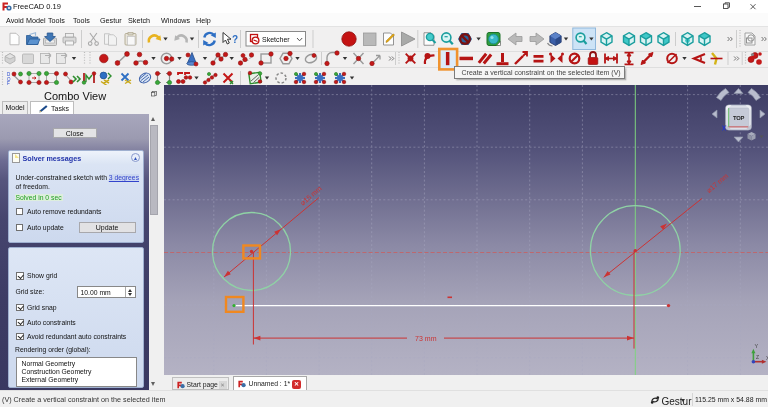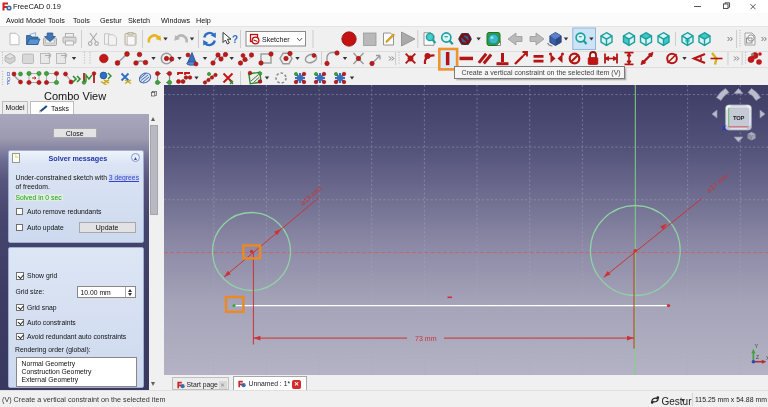--- a/index.html
+++ b/index.html
@@ -29,21 +29,21 @@
 .sbtn{position:absolute;left:0.5px;width:9px;height:10px;background:#f0f0f0;}
 .sbtn i{position:absolute;left:1.7px;width:0;height:0;border:2.8px solid transparent;}
 .sbtn.up i{top:2.5px;border-bottom:4px solid #606060;border-top:none;}
 .sbtn.dn i{top:3.5px;border-top:4px solid #606060;border-bottom:none;}
 #sthumb{position:absolute;left:1px;top:11px;width:8px;height:90px;background:#b9b9c1;border:1px solid #a5a5ad;}
 #closebtn{left:52.5px;top:42.5px;width:44.5px;height:10.5px;background:#e3e3e5;border:1px solid #a8a8ac;font-size:7px;text-align:center;line-height:9px;color:#111;}
 .sect{position:absolute;left:7.5px;width:136.5px;background:linear-gradient(#dde6f5,#cdd9ee);border:1px solid #9fb0d0;border-radius:2px;}
 .shead{position:absolute;left:0;top:0;width:100%;height:13px;background:linear-gradient(#eef3fb,#dbe5f4);border-radius:2px 2px 0 0;}
 .shead .ic{position:absolute;left:3.5px;top:1.5px;width:8px;height:10px;background:#fdfdf4;border:0.5px solid #999;}
 .shead .ic:before{content:"";position:absolute;right:0;top:0;border-style:solid;border-width:0 4px 4px 0;border-color:#f6e68a transparent;}
-.shead b{position:absolute;left:14px;top:2.5px;font-size:7.2px;color:#2233aa;margin-left:26px;}
+.shead b{position:absolute;left:14px;top:2.5px;font-size:7.2px;color:#2233aa;}
 .chev{position:absolute;right:3px;top:2px;width:9px;height:9px;border-radius:50%;background:#e8eefa;border:0.5px solid #8899cc;color:#3355bb;font-size:5px;text-align:center;line-height:8px;}
 .ptext{position:absolute;font-size:6.8px;color:#111;}
 .cb{position:absolute;width:7.5px;height:7.5px;background:#fff;border:1px solid #707070;}
 .cb.c:before{content:"";position:absolute;left:1px;top:0.5px;width:4px;height:2.5px;border-left:1.2px solid #222;border-bottom:1.2px solid #222;transform:rotate(-50deg);}
 .btn{position:absolute;background:#e2e2e4;border:1px solid #a8a8ac;font-size:7px;text-align:center;color:#111;}
 
 #vp{left:164px;top:85px;width:604px;height:290px;background:linear-gradient(#3d3c64,#53527a 22%,#8b89a5 55%,#a5a3b8 75%,#b4b2c4 100%);}
 #vpsvg{position:absolute;left:0;top:0;width:604px;height:290px;}
 
 #dtabs{left:158px;top:375px;width:610px;height:15px;background:#f0f0f0;}

